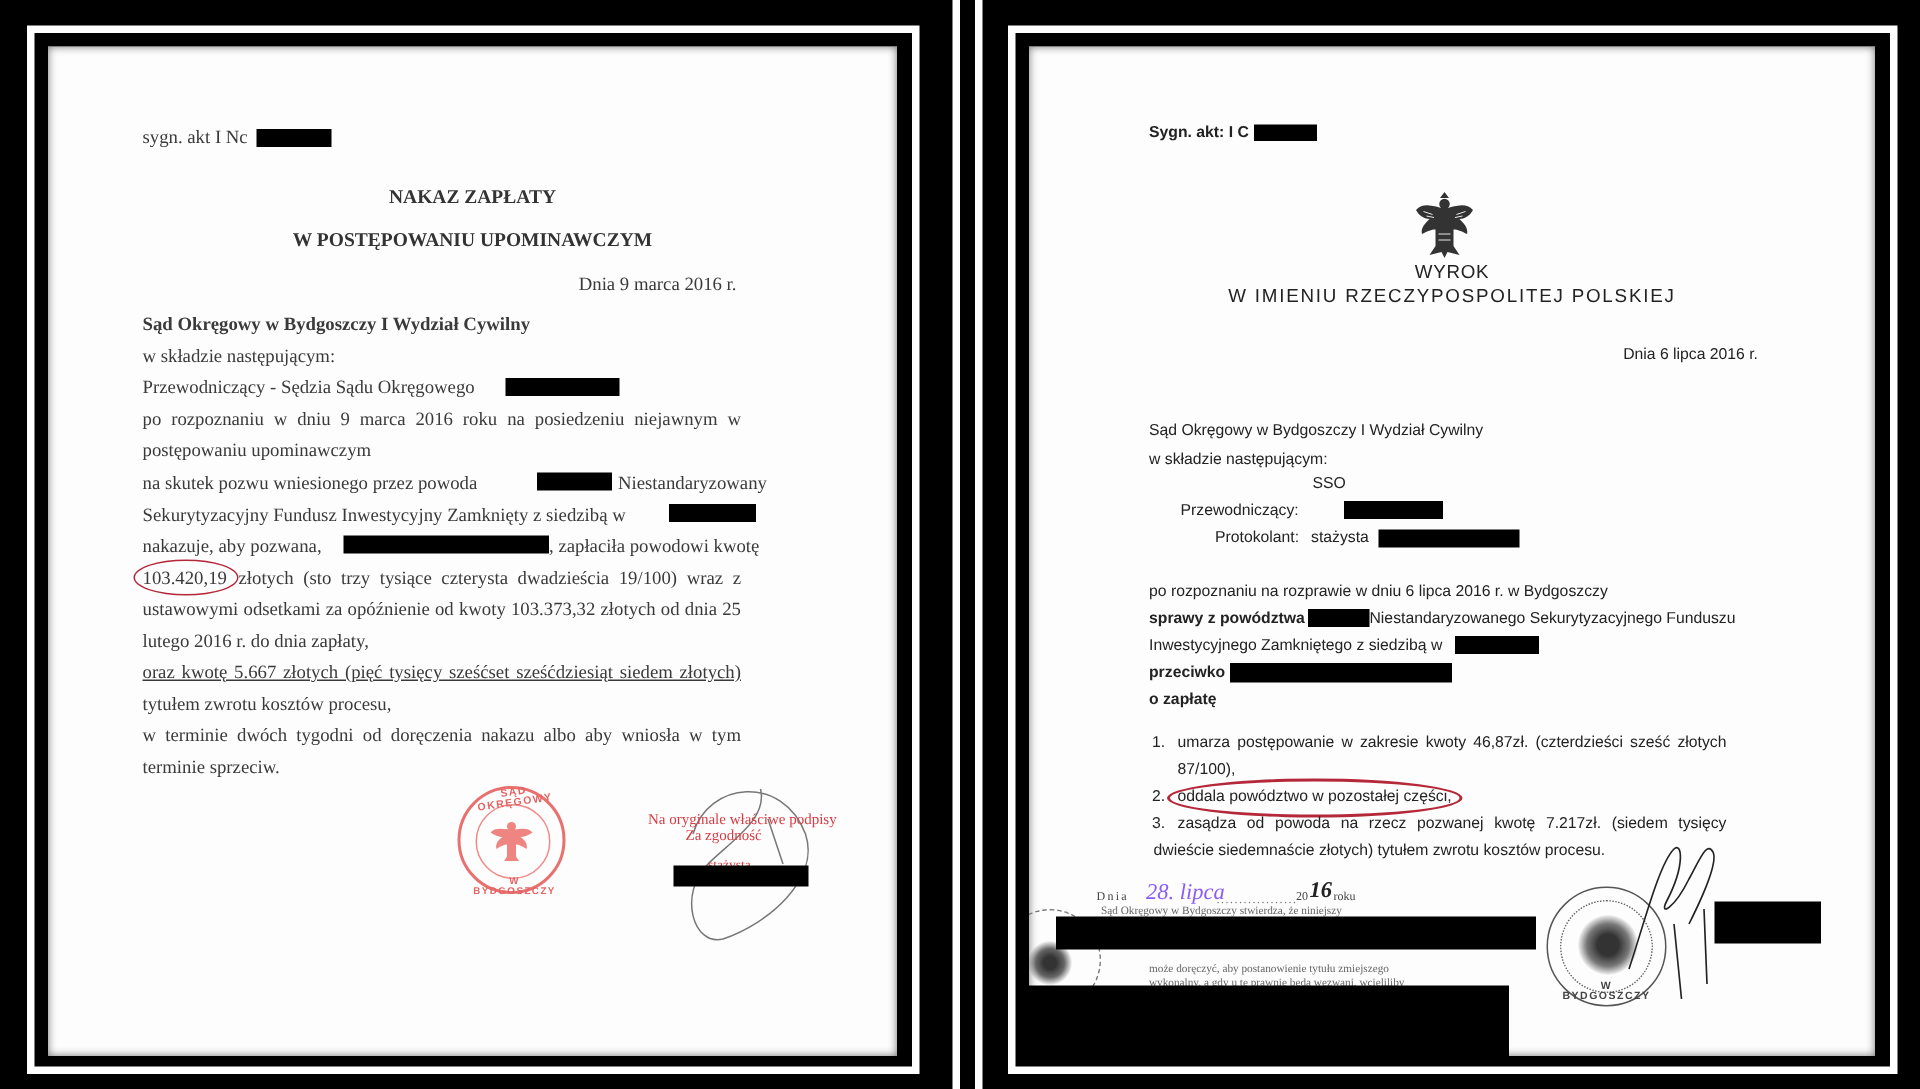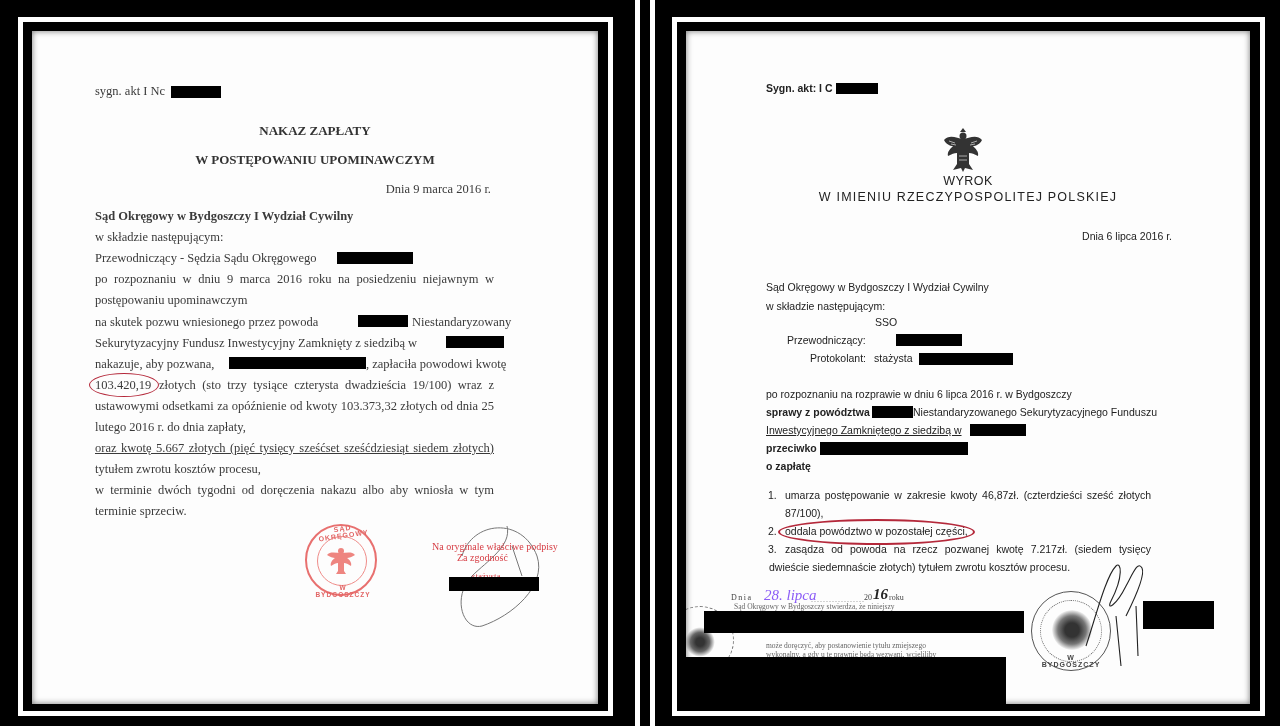--- a/index.html
+++ b/index.html
@@ -133,21 +133,21 @@
       <div class="abs" style="left:189px;top:285px;">SSO</div>
       <div class="redact" style="left:210px;top:303px;width:66px;height:12px;"></div>
       <div class="abs" style="left:124px;top:321px;">Protokolant:</div>
       <div class="abs" style="left:188px;top:321px;">stażysta</div>
       <div class="redact" style="left:233px;top:322px;width:94px;height:12px;"></div>
 
       <div class="abs" style="left:80px;top:357px;">po rozpoznaniu na rozprawie w dniu 6 lipca 2016 r. w Bydgoszczy</div>
       <div class="abs bold" style="left:80px;top:375px;">sprawy z powództwa</div>
       <div class="redact" style="left:186px;top:375px;width:41px;height:12px;"></div>
       <div class="abs" style="left:227px;top:375px;">Niestandaryzowanego Sekurytyzacyjnego Funduszu</div>
-      <div class="abs" style="left:80px;top:393px;text-decoration:underline;">Inwestycyjnego Zamkniętego z siedzibą w</div>
+      <div class="abs" style="left:80px;top:393px;">Inwestycyjnego Zamkniętego z siedzibą w</div>
       <div class="redact" style="left:284px;top:393px;width:56px;height:12px;"></div>
       <div class="abs bold" style="left:80px;top:411px;">przeciwko</div>
       <div class="redact" style="left:134px;top:411px;width:148px;height:13px;"></div>
       <div class="abs bold" style="left:80px;top:429px;">o zapłatę</div>
 
       <div>
         <div class="abs" style="left:82px;top:458px;">1.</div>
         <div class="abs just" style="left:99px;top:458px;width:366px;">umarza postępowanie w zakresie kwoty 46,87zł. (czterdzieści sześć złotych</div>
         <div class="abs" style="left:99px;top:476px;">87/100),</div>
 

